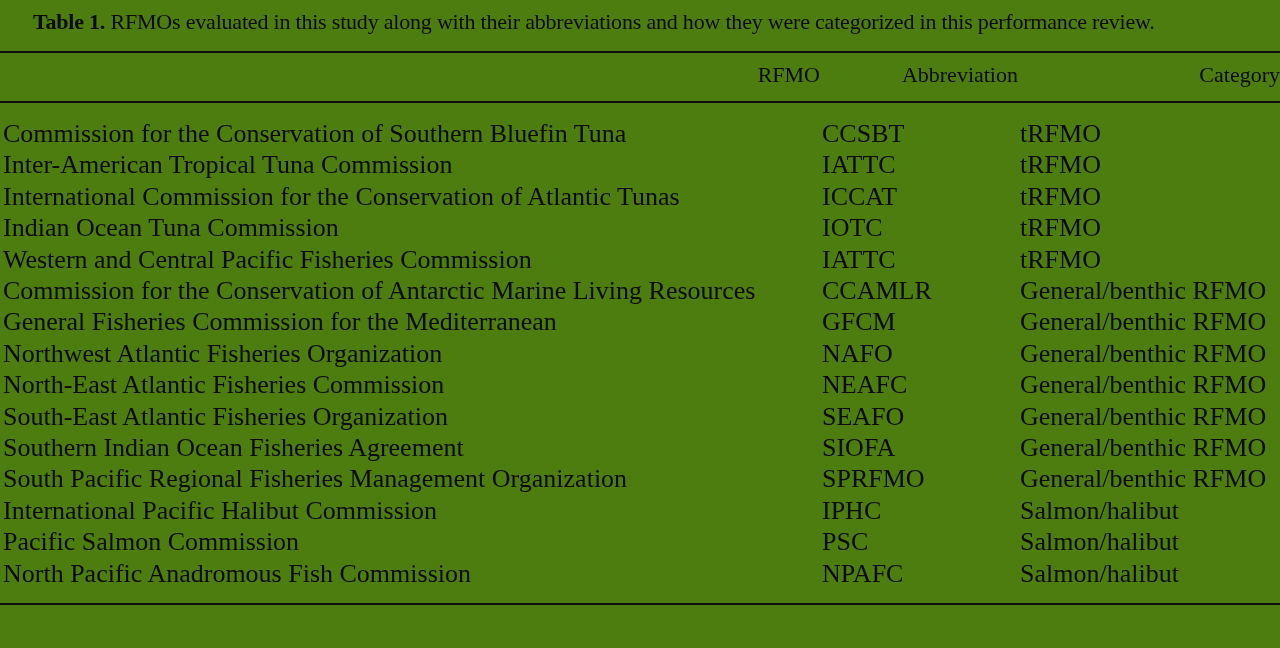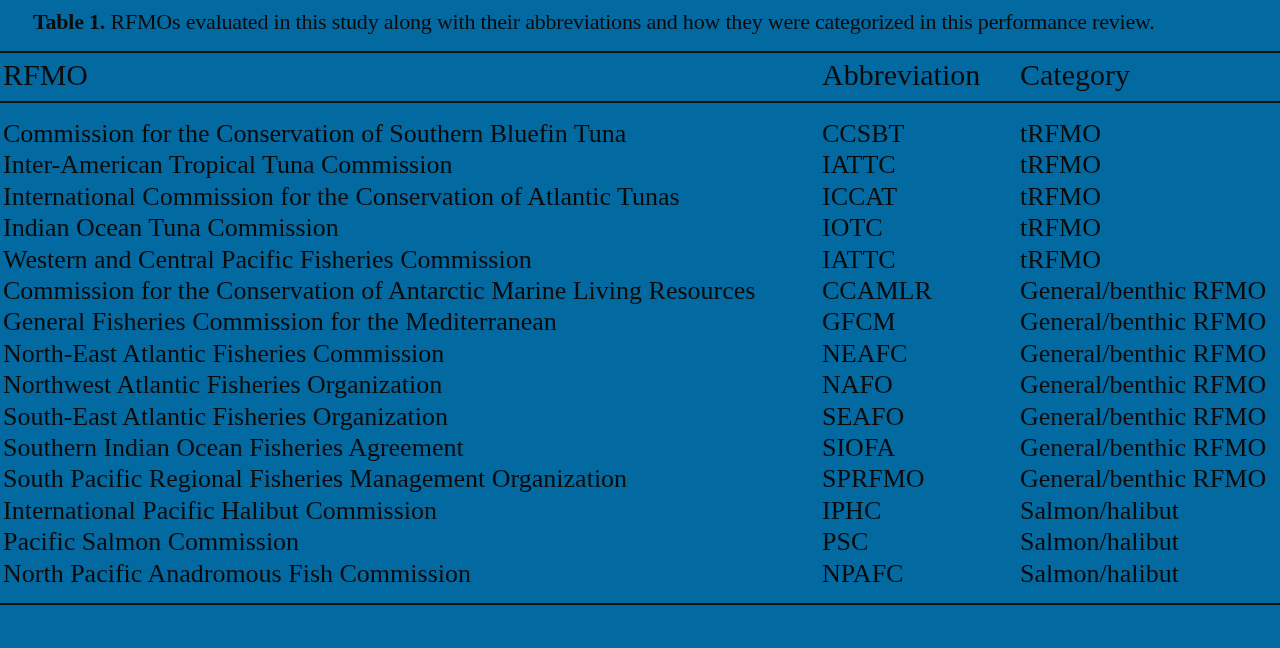--- a/index.html
+++ b/index.html
@@ -4,21 +4,21 @@
 <style>
   html, body {
     margin: 0;
     padding: 0;
     background: #ffffff;
   }
   .page {
     position: relative;
     width: 1280px;
     height: 648px;
-    background: #0369a1;
+    background: #4d7c0f;
     font-family: "Liberation Serif", serif;
     color: #0b0b0b;
     overflow: hidden;
   }
   .caption {
     position: absolute;
     top: 8px;
     left: 33px;
     right: 20px;
     font-size: 22px;
@@ -38,26 +38,26 @@
     table-layout: fixed;
     border-top: 2px solid #101010;
     border-bottom: 2px solid #101010;
     font-size: 26px;
   }
   col.c1 { width: 820px; }
   col.c2 { width: 198px; }
   col.c3 { width: auto; }
   thead th {
     font-weight: normal;
-    text-align: left;
+    text-align: right;
     height: 44px;
     padding: 0 0 4px 2px;
     vertical-align: middle;
     border-bottom: 2px solid #101010;
-    font-size: 30px;
+    font-size: 22px;
   }
   thead th:first-child { padding-left: 3px; }
   tbody td {
     padding: 0 0 0 2px;
     line-height: 31.4px;
     vertical-align: baseline;
     white-space: nowrap;
     overflow: hidden;
   }
   tbody td:first-child { padding-left: 3px; }
@@ -117,27 +117,27 @@
         <td>Commission for the Conservation of Antarctic Marine Living Resources</td>
         <td>CCAMLR</td>
         <td>General/benthic RFMO</td>
       </tr>
       <tr>
         <td>General Fisheries Commission for the Mediterranean</td>
         <td>GFCM</td>
         <td>General/benthic RFMO</td>
       </tr>
       <tr>
-        <td>North-East Atlantic Fisheries Commission</td>
-        <td>NEAFC</td>
+        <td>Northwest Atlantic Fisheries Organization</td>
+        <td>NAFO</td>
         <td>General/benthic RFMO</td>
       </tr>
       <tr>
-        <td>Northwest Atlantic Fisheries Organization</td>
-        <td>NAFO</td>
+        <td>North-East Atlantic Fisheries Commission</td>
+        <td>NEAFC</td>
         <td>General/benthic RFMO</td>
       </tr>
       <tr>
         <td>South-East Atlantic Fisheries Organization</td>
         <td>SEAFO</td>
         <td>General/benthic RFMO</td>
       </tr>
       <tr>
         <td>Southern Indian Ocean Fisheries Agreement</td>
         <td>SIOFA</td>

